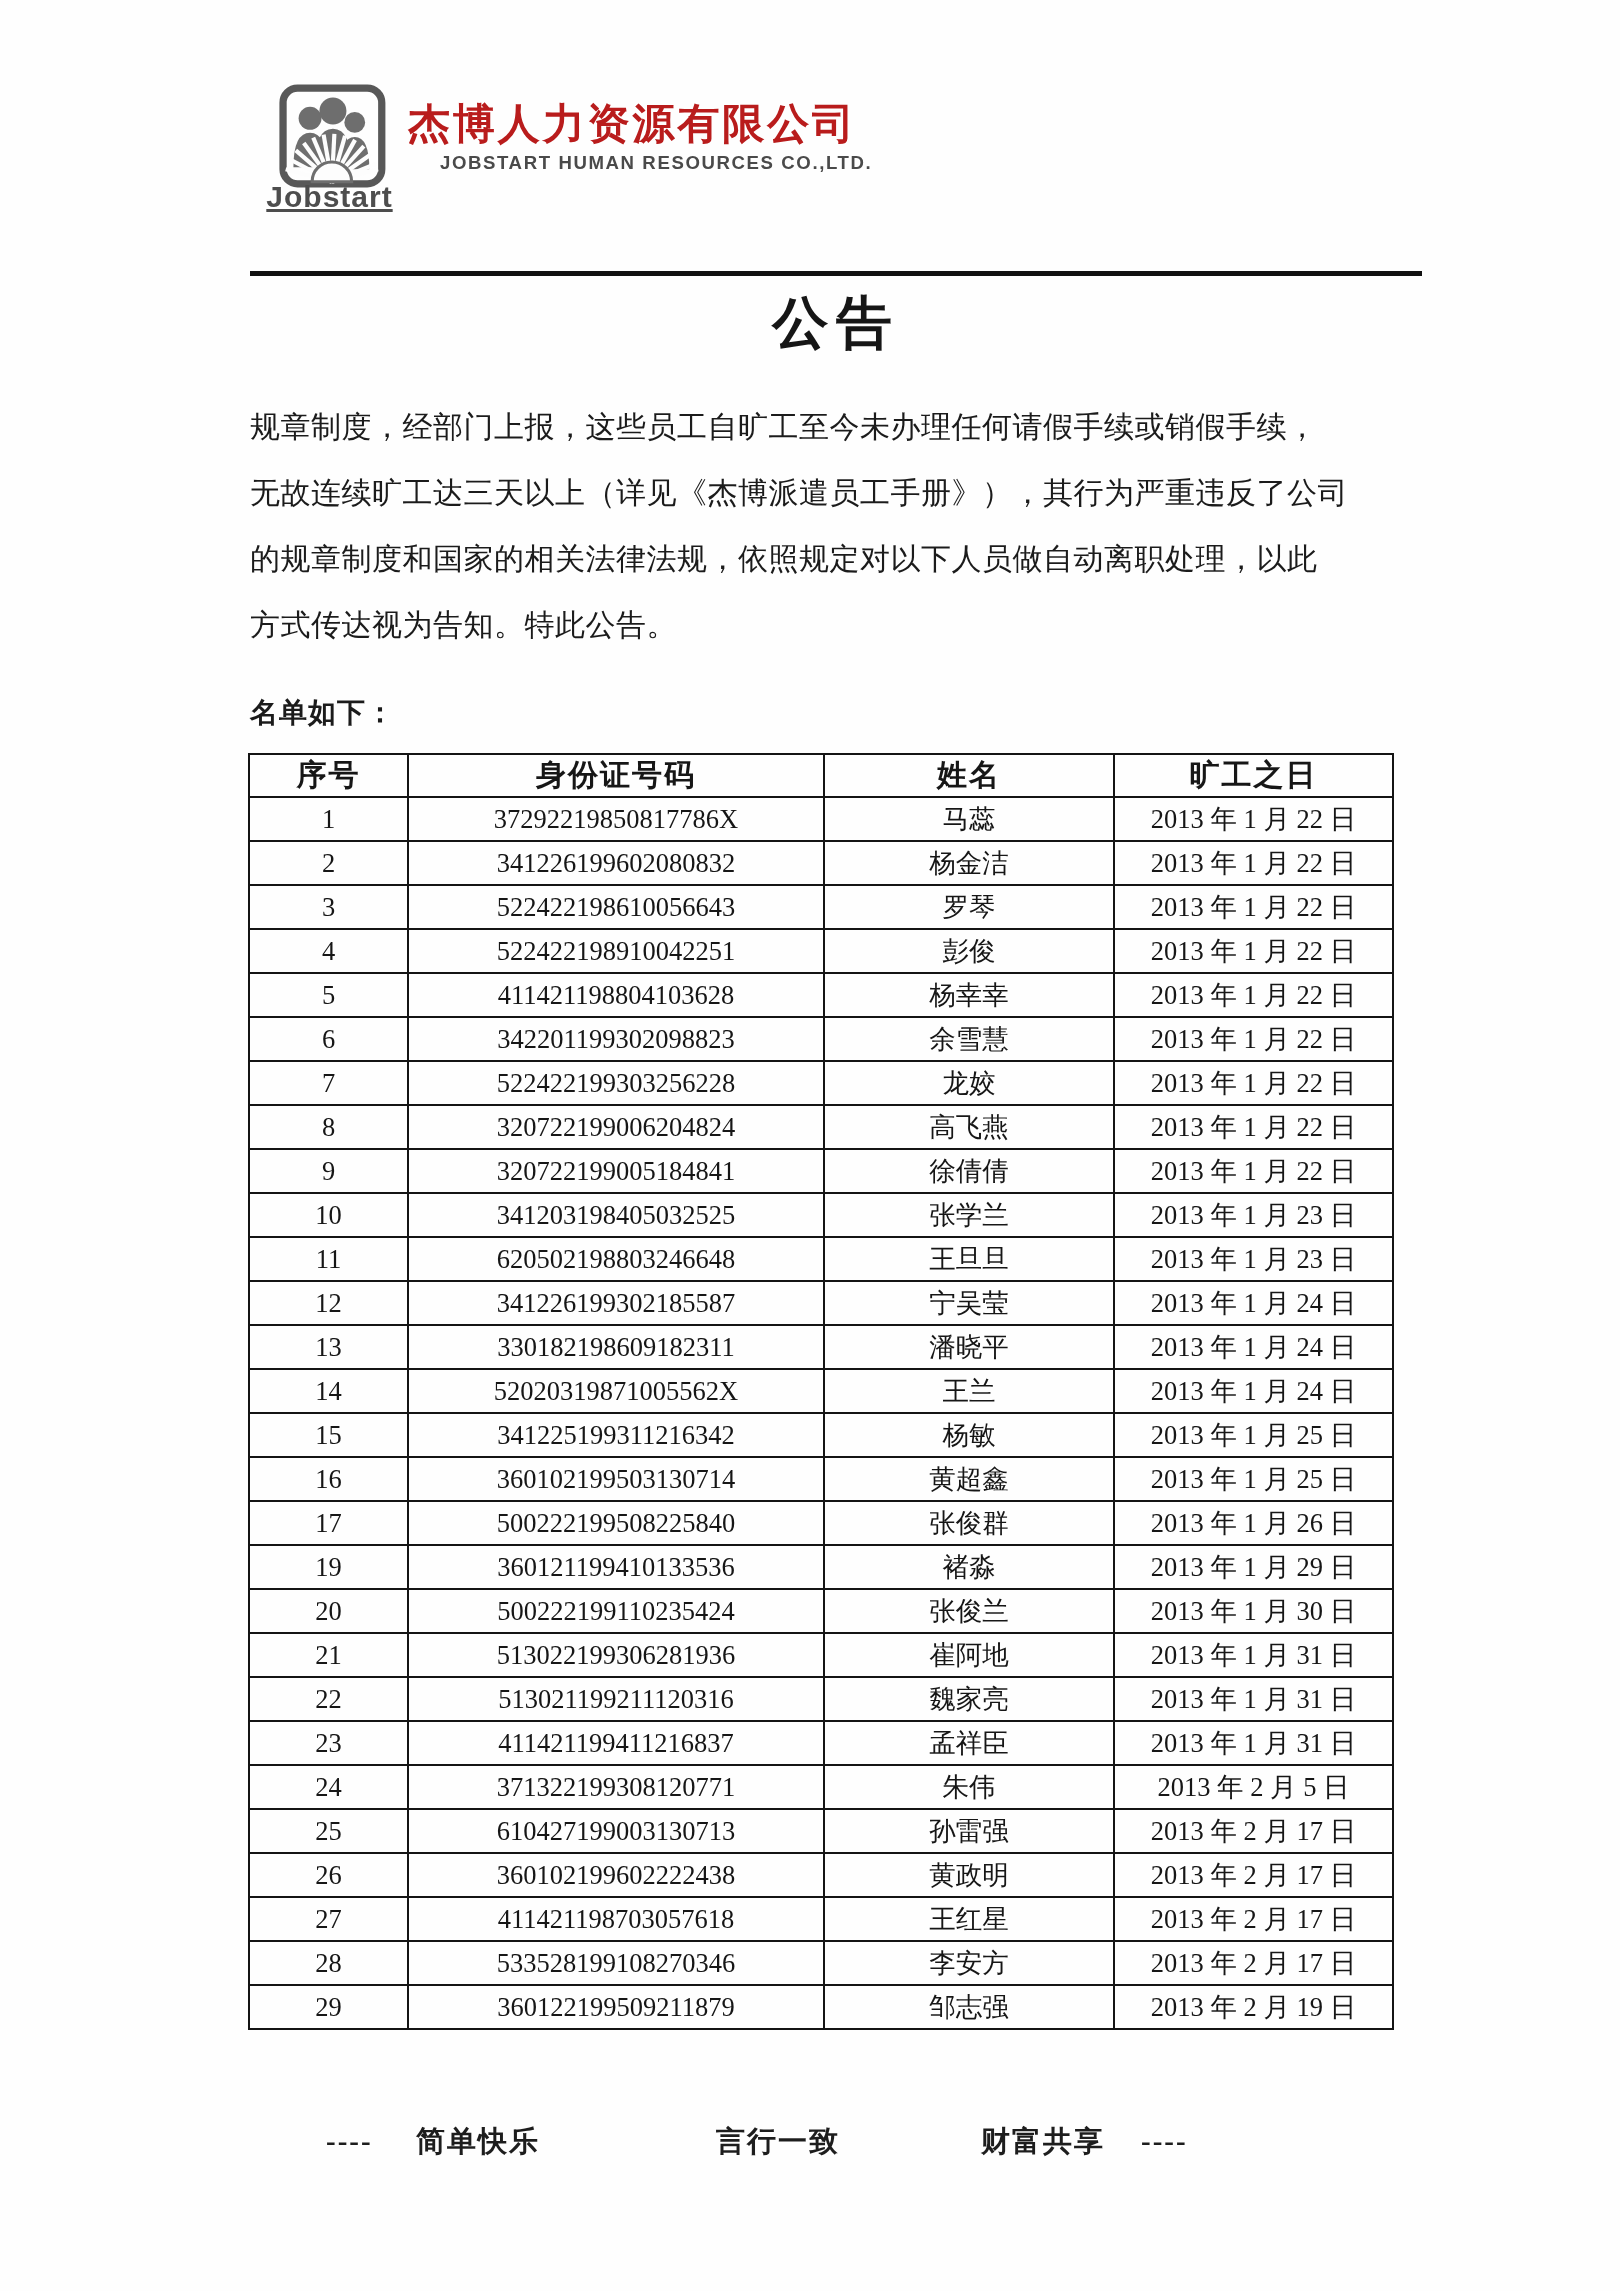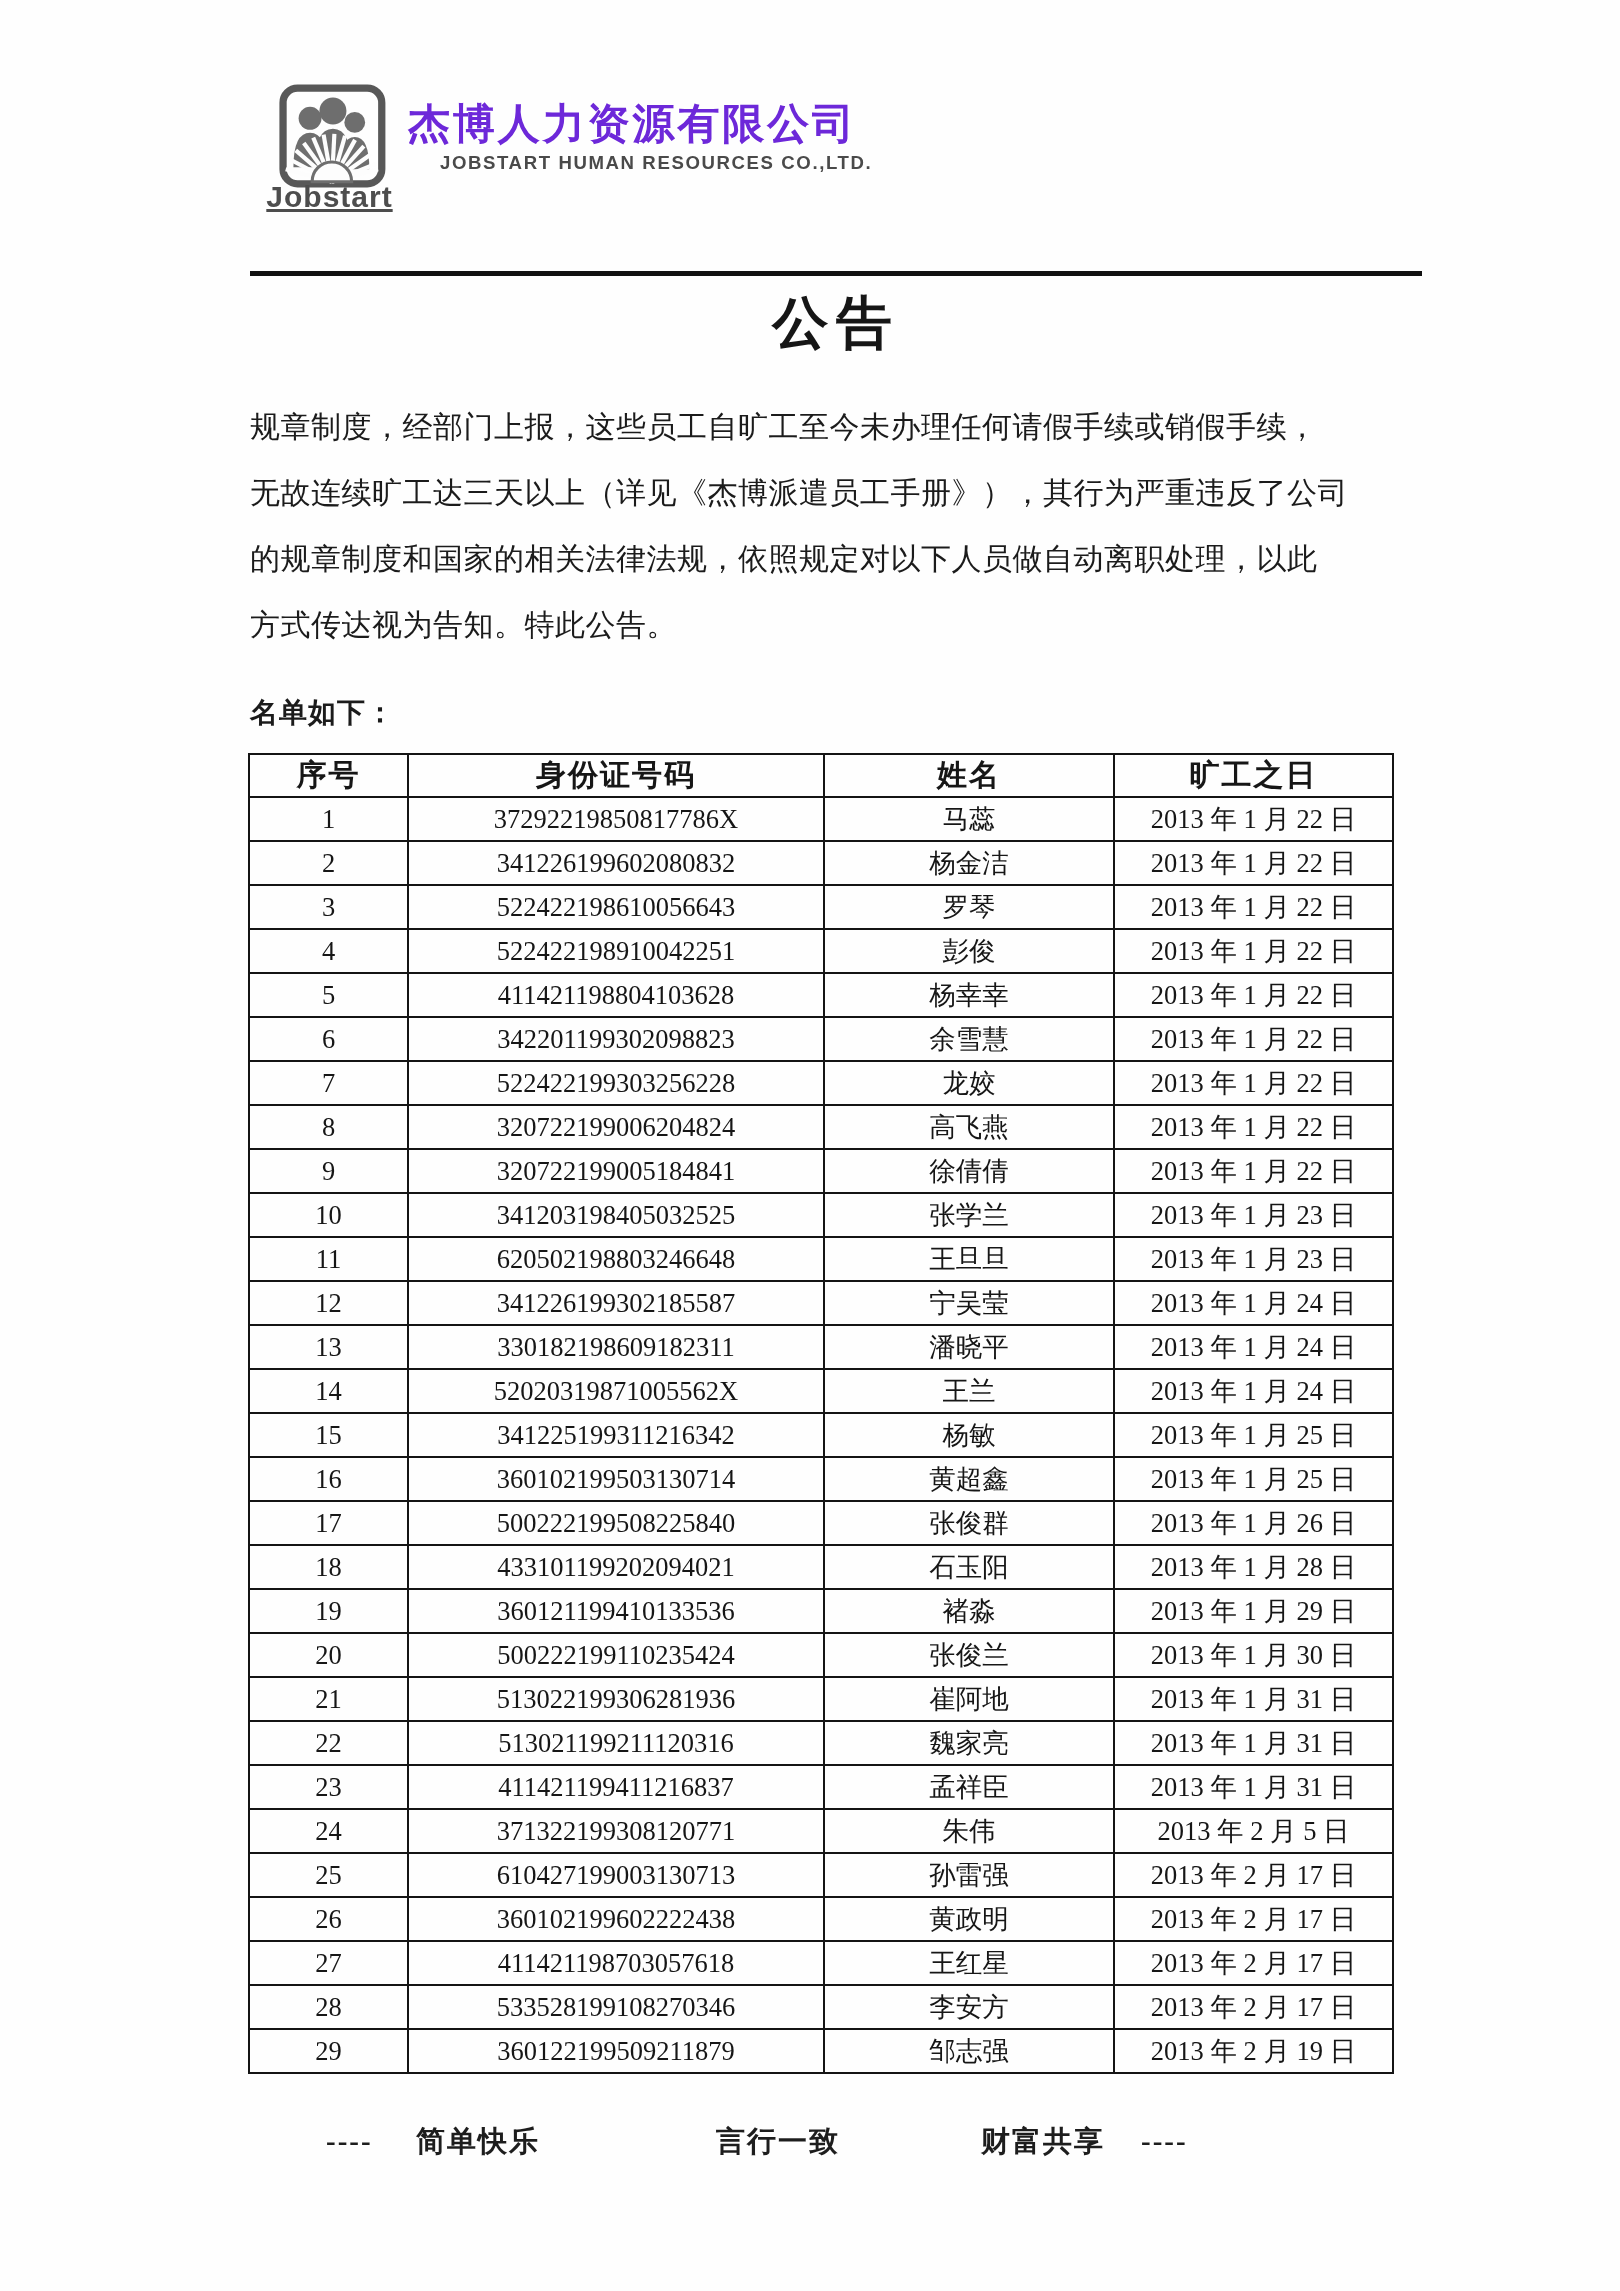--- a/index.html
+++ b/index.html
@@ -14,21 +14,21 @@
   }
   
   .logo-box{position:absolute;left:277px;top:84px;width:116px;height:106px;}
   .logo-text{
     position:absolute;left:247px;top:180px;width:165px;
     text-align:center;
     font-family:"Liberation Sans","DejaVu Sans",sans-serif;
     font-weight:800;font-size:30px;color:#4d4d4d;letter-spacing:1px;text-decoration:underline;
   }
   .company{position:absolute;left:408px;top:98px;font-family:"Liberation Sans","DejaVu Sans",sans-serif;}
-  .company-cn{font-size:42px;font-weight:600;color:#6d28d9;letter-spacing:2.9px;line-height:51px;}
+  .company-cn{font-size:42px;font-weight:600;color:#b91c1c;letter-spacing:2.9px;line-height:51px;}
   .company-en{font-size:18.6px;font-weight:600;color:#4a4a4a;letter-spacing:1.6px;margin-top:2.9px;margin-left:32px;}
   .rule{position:absolute;left:250px;top:271px;width:1172px;height:4.9px;background:#111;}
   
   .doc-title{
     position:absolute;left:250px;top:286px;width:1172px;
     text-align:center;font-size:56px;font-weight:700;letter-spacing:7.8px;color:#161616;
   }
   .body-text{position:absolute;left:250px;top:394px;width:1168px;font-size:30px;letter-spacing:0.5px;}
   .body-line{height:66px;line-height:66px;white-space:nowrap;}
   .body-line.indent{padding-left:63px;}
@@ -224,26 +224,20 @@
           <td>黄超鑫</td>
           <td>2013 年 1 月 25 日</td>
         </tr>
         <tr>
           <td>17</td>
           <td>500222199508225840</td>
           <td>张俊群</td>
           <td>2013 年 1 月 26 日</td>
         </tr>
         <tr>
-          <td>18</td>
-          <td>433101199202094021</td>
-          <td>石玉阳</td>
-          <td>2013 年 1 月 28 日</td>
-        </tr>
-        <tr>
           <td>19</td>
           <td>360121199410133536</td>
           <td>褚淼</td>
           <td>2013 年 1 月 29 日</td>
         </tr>
         <tr>
           <td>20</td>
           <td>500222199110235424</td>
           <td>张俊兰</td>
           <td>2013 年 1 月 30 日</td>

